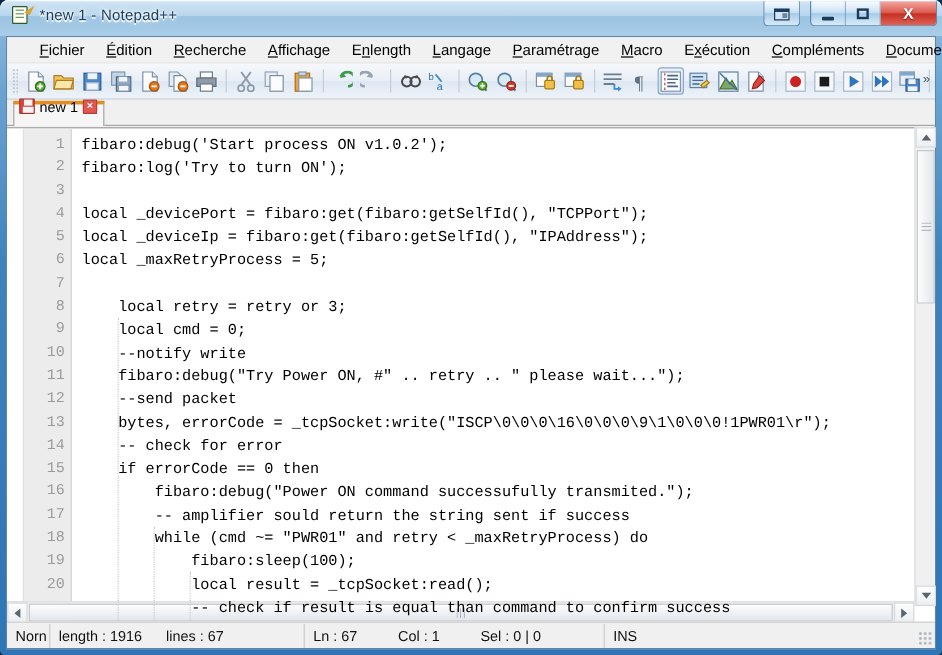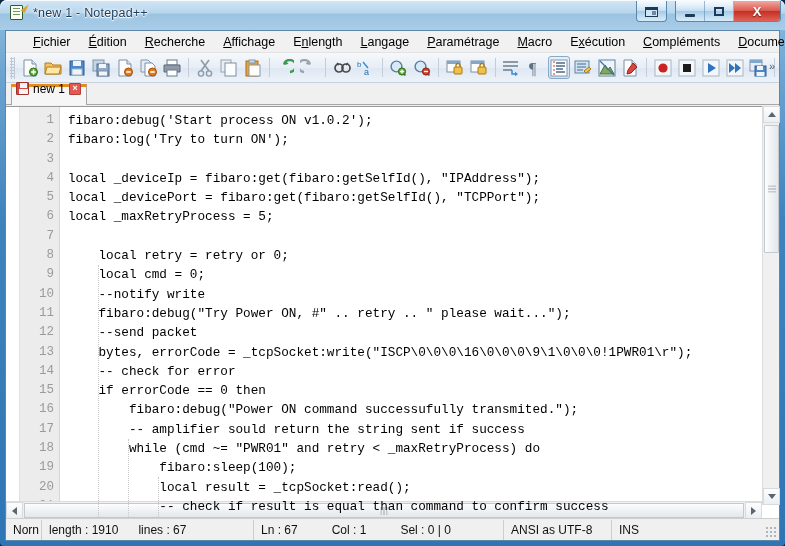--- a/index.html
+++ b/index.html
@@ -672,25 +672,25 @@
 
       <div class="code-area">
         <div class="indent-guides">
           <div class="guide" style="left:30px; top:154px; height:270px;"></div>
           <div class="guide" style="left:60px; top:328px; height:96px;"></div>
           <div class="guide" style="left:90px; top:366px; height:58px;"></div>
         </div>
         <div class="code">fibaro:debug('Start process ON v1.0.2');</div>
         <div class="code">fibaro:log('Try to turn ON');</div>
         <div class="code">&nbsp;</div>
+        <div class="code">local _devicePort = fibaro:get(fibaro:getSelfId(), "TCPPort");</div>
         <div class="code">local _deviceIp = fibaro:get(fibaro:getSelfId(), "IPAddress");</div>
-        <div class="code">local _devicePort = fibaro:get(fibaro:getSelfId(), "TCPPort");</div>
         <div class="code">local _maxRetryProcess = 5;</div>
         <div class="code">&nbsp;</div>
-        <div class="code">    local retry = retry or 0;</div>
+        <div class="code">    local retry = retry or 3;</div>
         <div class="code">    local cmd = 0;</div>
         <div class="code">    --notify write</div>
         <div class="code">    fibaro:debug("Try Power ON, #" .. retry .. " please wait...");</div>
         <div class="code">    --send packet</div>
         <div class="code">    bytes, errorCode = _tcpSocket:write("ISCP\0\0\0\16\0\0\0\9\1\0\0\0!1PWR01\r");</div>
         <div class="code">    -- check for error</div>
         <div class="code">    if errorCode == 0 then</div>
         <div class="code">        fibaro:debug("Power ON command successufully transmited.");</div>
         <div class="code">        -- amplifier sould return the string sent if success</div>
         <div class="code">        while (cmd ~= "PWR01" and retry &lt; _maxRetryProcess) do</div>
@@ -720,27 +720,26 @@
           <div class="ridges"></div>
         </div>
       <div class="sb-arrow right">
           <div class="tri-right"></div>
         </div>
     </div>
 
     <div class="statusbar">
       <div class="sb-cell c0">Norn</div>
       <div class="sb-cell c1">
-        <span>length : 1910</span>
+        <span>length : 1916</span>
         <span>lines : 67</span>
       </div>
       <div class="sb-cell c2">
         <span>Ln : 67</span>
         <span>Col : 1</span>
         <span>Sel : 0 | 0</span>
       </div>
-      <div class="sb-cell c4">ANSI as UTF-8</div>
       <div class="sb-cell c5">INS</div>
       <div class="resize-grip"></div>
     </div>
 
   </div>
 </div>
 
 </body></html>

